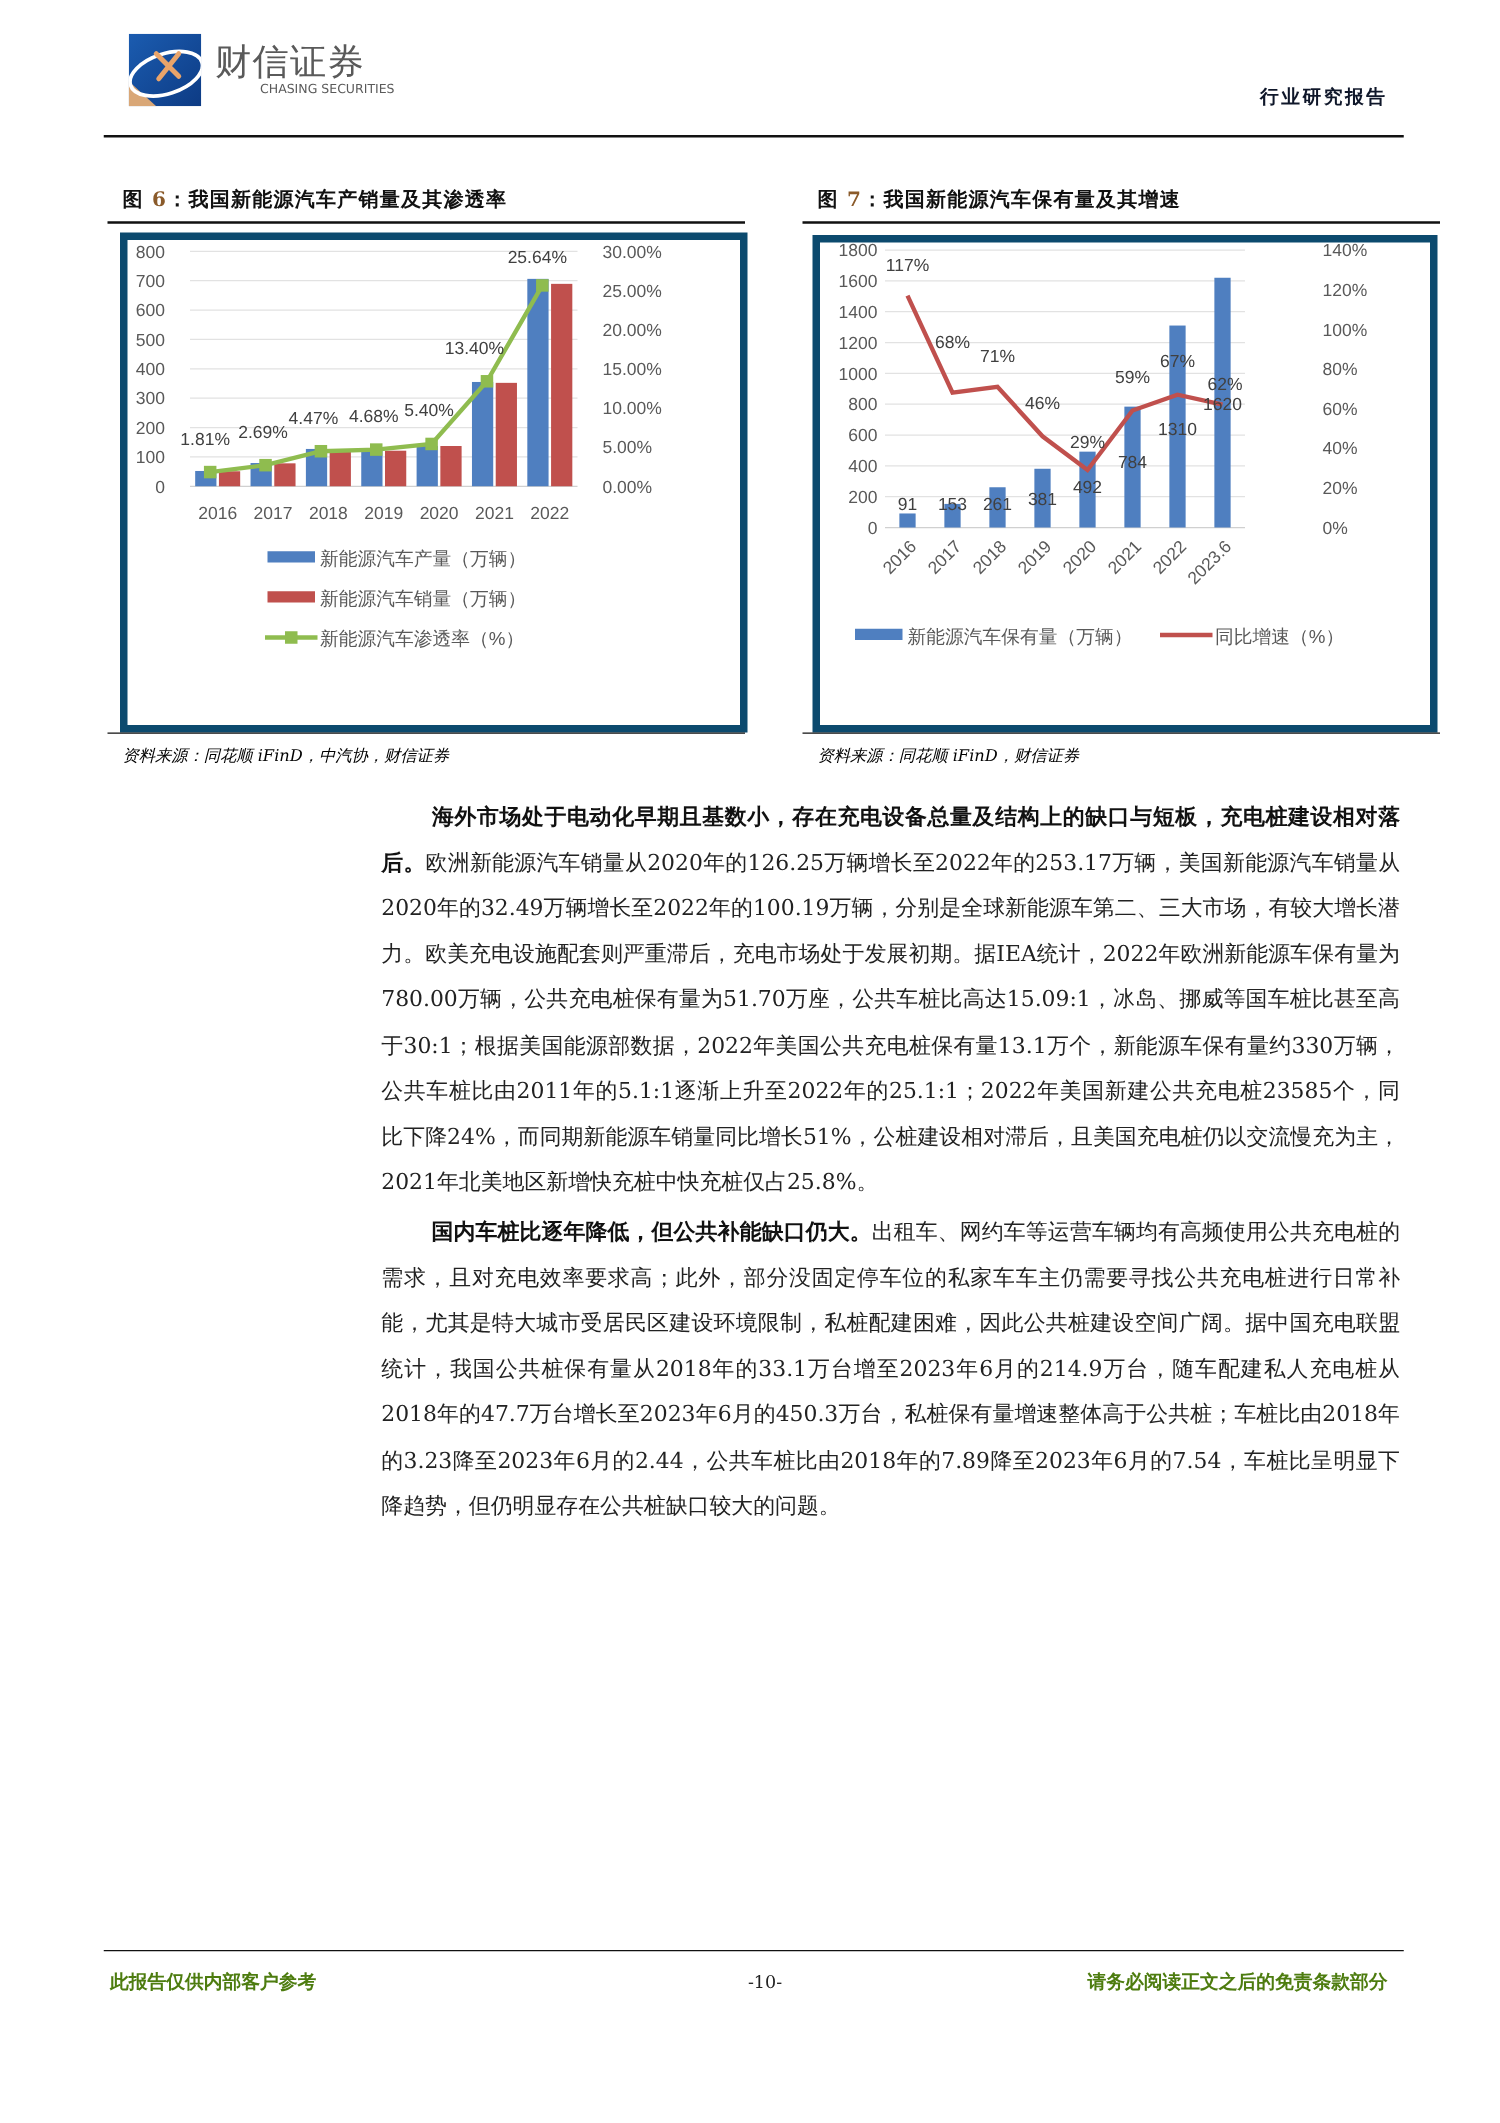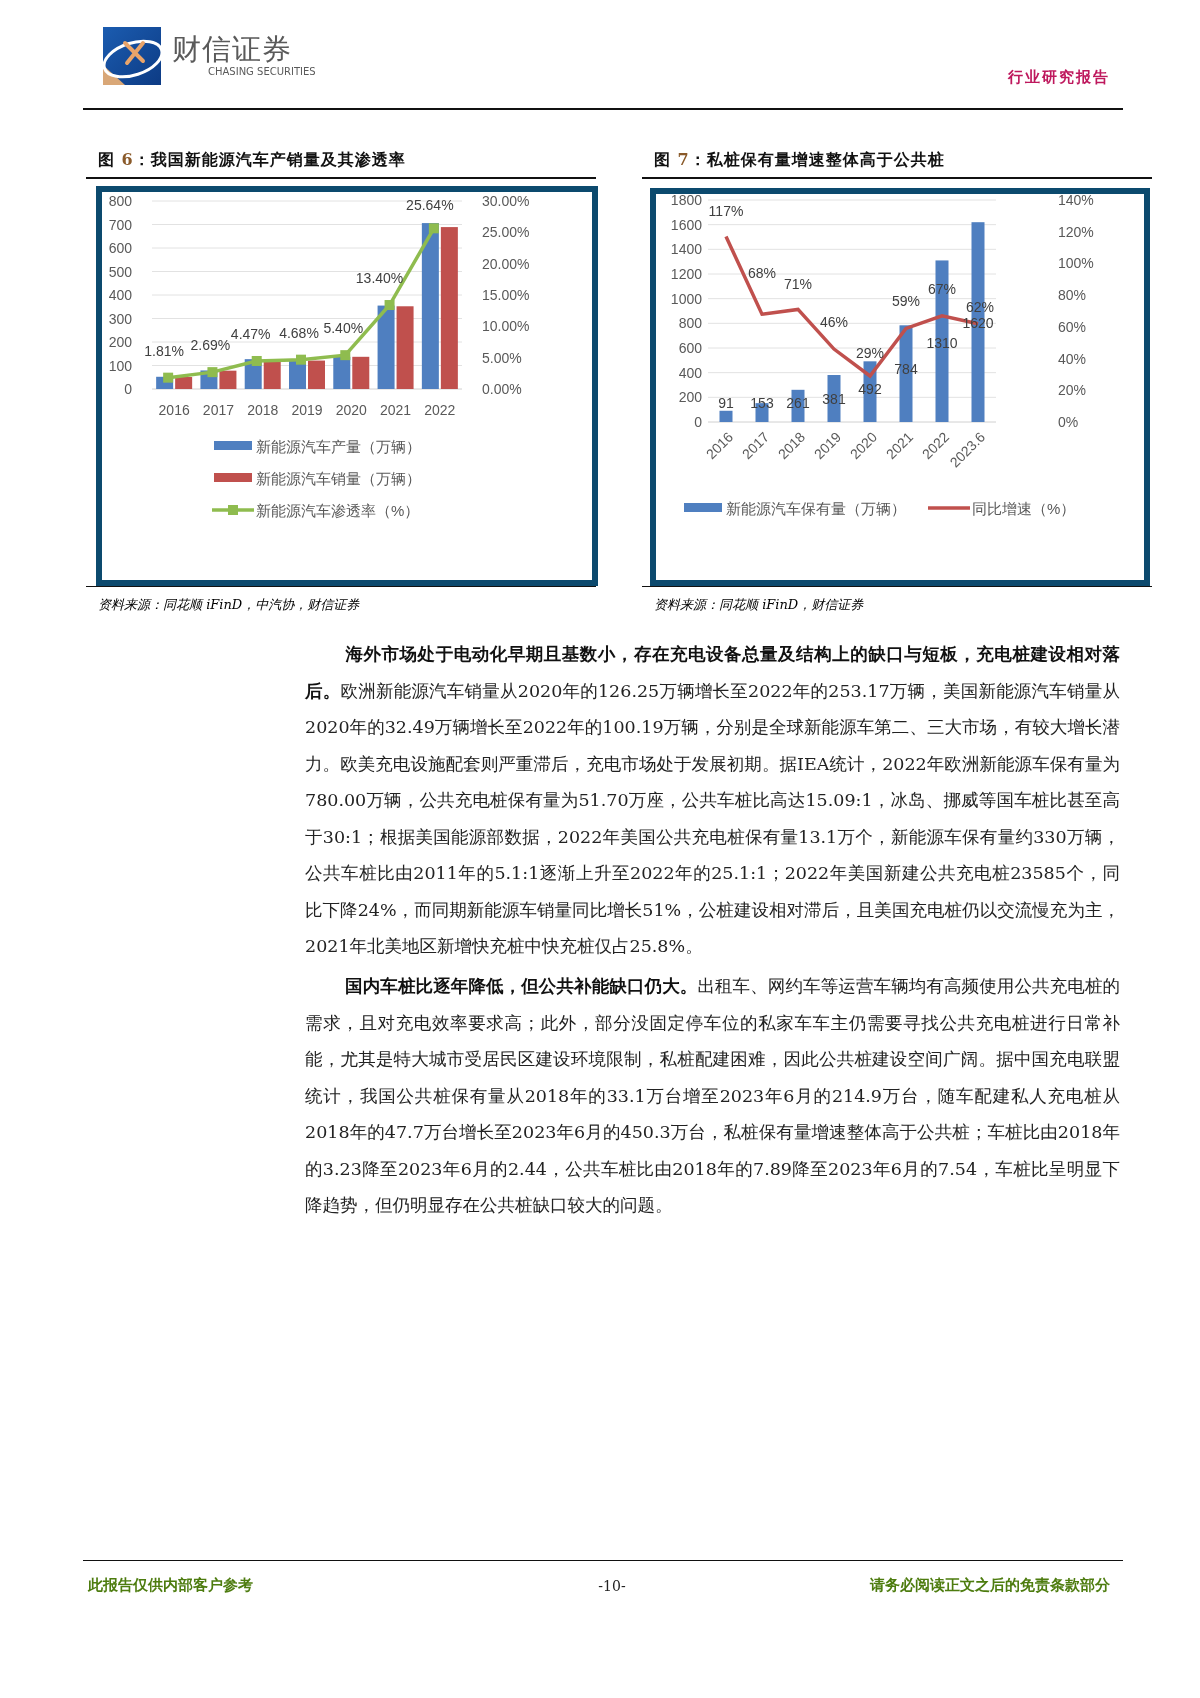--- a/index.html
+++ b/index.html
@@ -1,21 +1,21 @@
 <!DOCTYPE html>
 <html><head>
 <meta charset="utf-8">
 <style>
   html,body{margin:0;padding:0;background:#fff;}
   body{width:1200px;height:1698px;position:relative;font-family:"DejaVu Serif","Liberation Serif",serif;color:#222;overflow:hidden;}
   .abs{position:absolute;}
   .logo-box{left:103px;top:27px;width:58px;height:58px;}
   .logo-cn{left:172px;top:30px;font-family:Liberation Serif, serif;font-size:29px;color:#5a5a5a;letter-spacing:1px;}
   .logo-en{left:172px;top:66px;font-family:"DejaVu Sans",sans-serif;font-size:10px;color:#5a5a5a;margin-left:36px;}
-  .hdr-right{right:90px;top:68px;font-size:15px;font-weight:bold;color:#be185d;letter-spacing:2px;}
+  .hdr-right{right:90px;top:68px;font-size:15px;font-weight:bold;color:#0f172a;letter-spacing:2px;}
   .hdr-line{left:83px;top:108px;width:1040px;height:2px;background:#111;}
   .fig-title{font-size:16px;font-weight:bold;color:#111;letter-spacing:1px;}
   .fig-title .num{color:#8a5a2a;}
   .fig-line{height:2px;background:#111;}
   .chart-box{border:6px solid #0c4a6e;background:#fff;}
   .src{font-size:13px;font-style:italic;color:#000000;}
   .src-line{height:1px;background:#111;}
   .para{left:305px;width:815px;font-size:17.5px;line-height:36.5px;text-align:justify;color:#222;}
   .para .lead{font-weight:bold;color:#111;}
   .indent{display:inline-block;width:40px;}
@@ -121,21 +121,21 @@
       <text x="154" y="260" font-size="15" fill="#595959">新能源汽车产量（万辆）</text>
       <text x="154" y="292" font-size="15" fill="#595959">新能源汽车销量（万辆）</text>
       <text x="154" y="324" font-size="15" fill="#595959">新能源汽车渗透率（%）</text>
     </svg>
 </div>
 <div class="abs src-line" style="left:86px;top:586px;width:510px;"></div>
 <div class="abs src" style="left:98px;top:596px;">资料来源：同花顺 iFinD，中汽协，财信证券</div>
 
 <div class="abs fig-title" style="left:654px;top:150px;">
   <span>图</span>
-  <span class="num">7</span><span>：私桩保有量增速整体高于公共桩</span>
+  <span class="num">7</span><span>：我国新能源汽车保有量及其增速</span>
 </div>
 <div class="abs fig-line" style="left:642px;top:177px;width:510px;"></div>
 <div class="abs chart-box" style="left:650px;top:188px;width:488px;height:386px;">
   <svg id="chart7" width="488" height="386">
       <line x1="52" x2="340" y1="6" y2="6" stroke="#e2e2e2" stroke-width="1"></line>
       <text x="46" y="11" text-anchor="end" font-size="14" fill="#595959">1800</text>
       <line x1="52" x2="340" y1="30.666666666666686" y2="30.666666666666686" stroke="#e2e2e2" stroke-width="1"></line>
       <text x="46" y="35.666666666666686" text-anchor="end" font-size="14" fill="#595959">1600</text>
       <line x1="52" x2="340" y1="55.33333333333334" y2="55.33333333333334" stroke="#e2e2e2" stroke-width="1"></line>
       <text x="46" y="60.33333333333334" text-anchor="end" font-size="14" fill="#595959">1400</text>

